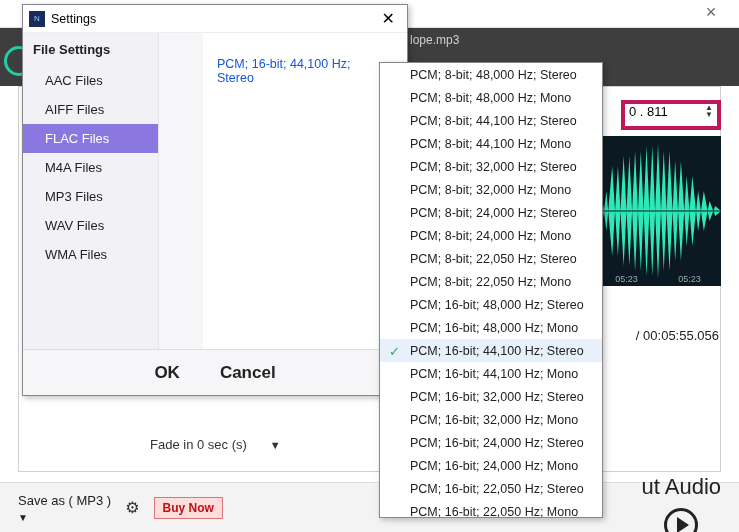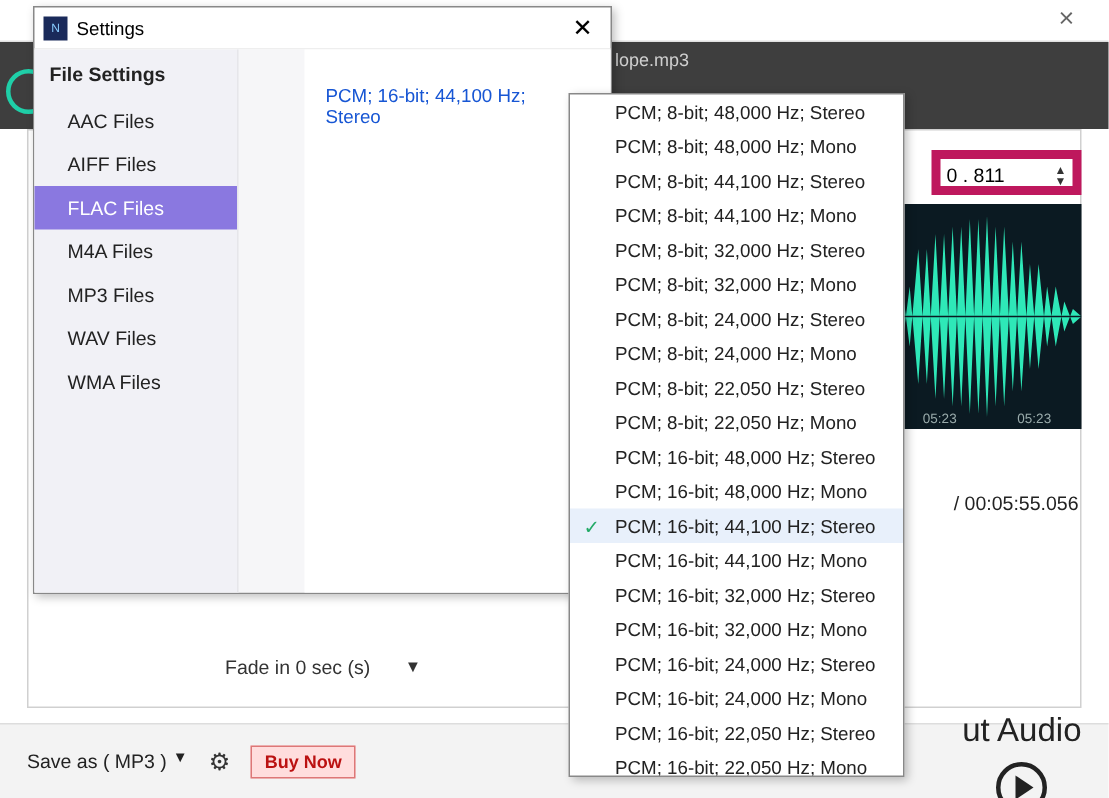--- a/index.html
+++ b/index.html
@@ -22,21 +22,21 @@
     position: absolute; left: 4px; top: 18px; width: 30px; height: 30px;
     border: 3px solid #1fcfa8; border-radius: 50%;
   }
   .filename {
     position: absolute; left: 410px; top: 33px; color: #cfcfcf; font-size: 12px;
   }
 
   
   .time-box {
     position: absolute; top: 100px; right: 18px; width: 100px; height: 30px;
-    border: 6px solid #be185d; background: #fff; display: flex; align-items: flex-end;
+    border: 4px solid #be185d; background: #fff; display: flex; align-items: flex-start;
     justify-content: space-between; padding: 0 4px; font-size: 13px; font-family: "Consolas", monospace;
   }
   .time-box .steppers { display: flex; flex-direction: column; line-height: 7px; font-size: 8px; color: #333; }
 
   
   .waveform {
     position: absolute; top: 136px; right: 18px; width: 126px; height: 150px;
     background: #0b1a22; overflow: hidden;
   }
   .waveform svg { width: 100%; height: 100%; }
@@ -57,21 +57,21 @@
     font-size: 13px; color: #333;
   }
   .fade-row .arrow { font-size: 11px; color: #333; }
 
   
   .bottom-bar {
     position: absolute; left: 0; right: 0; bottom: 0; height: 50px;
     background: #f3f3f3; border-top: 1px solid #ddd;
     display: flex; align-items: center; padding: 0 18px; gap: 14px;
   }
-  .saveas { font-size: 13px; color: #222; display: flex; gap: 4px; }
+  .saveas { font-size: 13px; color: #222; display: flex; gap: 4px; flex-direction: column; }
   .gear { font-size: 16px; color: #333; }
   .buy-now {
     background: #fdd; border: 1px solid #d77; color: #b11; font-weight: bold;
     font-size: 12px; padding: 3px 8px; cursor: pointer;
   }
   .cut-audio {
     position: absolute; right: 18px; display: flex; align-items: center; gap: 8px;
     font-size: 22px; color: #222; font-weight: 500; flex-direction: column;
   }
   .cut-audio .circ {
@@ -205,20 +205,24 @@
           <div class="item">WAV Files</div>
           <div class="item">WMA Files</div>
         </div>
     </div>
     <div class="dlg-main">
       <div class="dlg-select">
         <span>PCM; 16-bit; 44,100 Hz; Stereo</span>
         <span class="arrow">▼</span>
       </div>
     </div>
+  </div>
+  <div class="dlg-buttons">
+    <span>OK</span>
+    <span>Cancel</span>
   </div>
 </div>
 
 <div class="dropdown" id="dropdown">
     <div class="opt">PCM; 8-bit; 48,000 Hz; Stereo</div>
     <div class="opt">PCM; 8-bit; 48,000 Hz; Mono</div>
     <div class="opt">PCM; 8-bit; 44,100 Hz; Stereo</div>
     <div class="opt">PCM; 8-bit; 44,100 Hz; Mono</div>
     <div class="opt">PCM; 8-bit; 32,000 Hz; Stereo</div>
     <div class="opt">PCM; 8-bit; 32,000 Hz; Mono</div>

